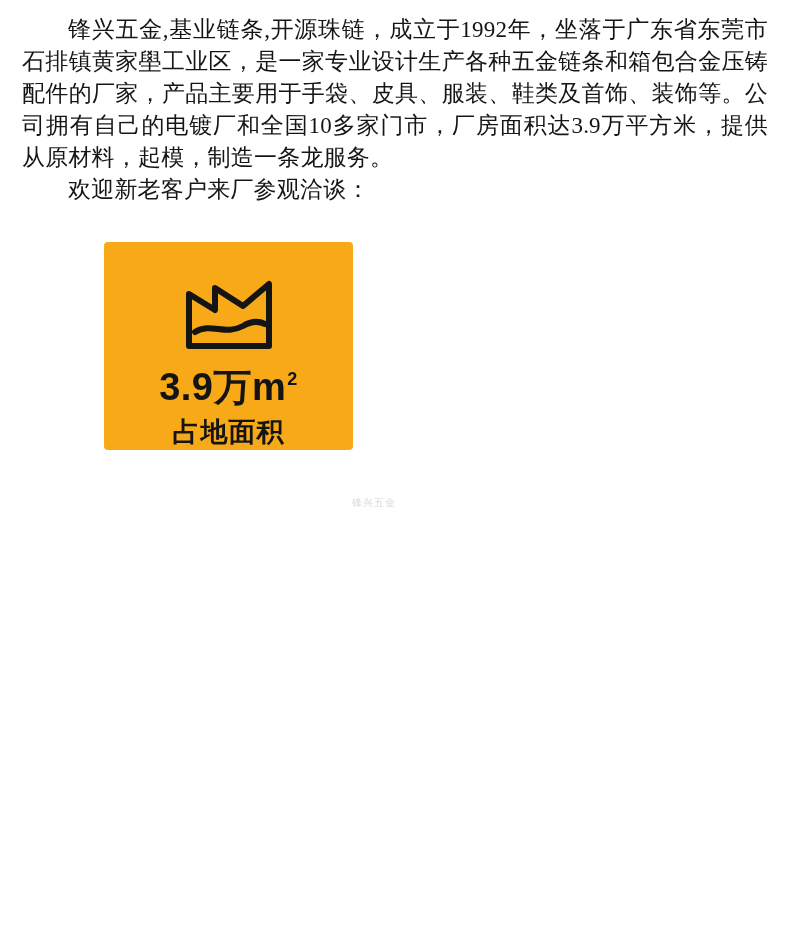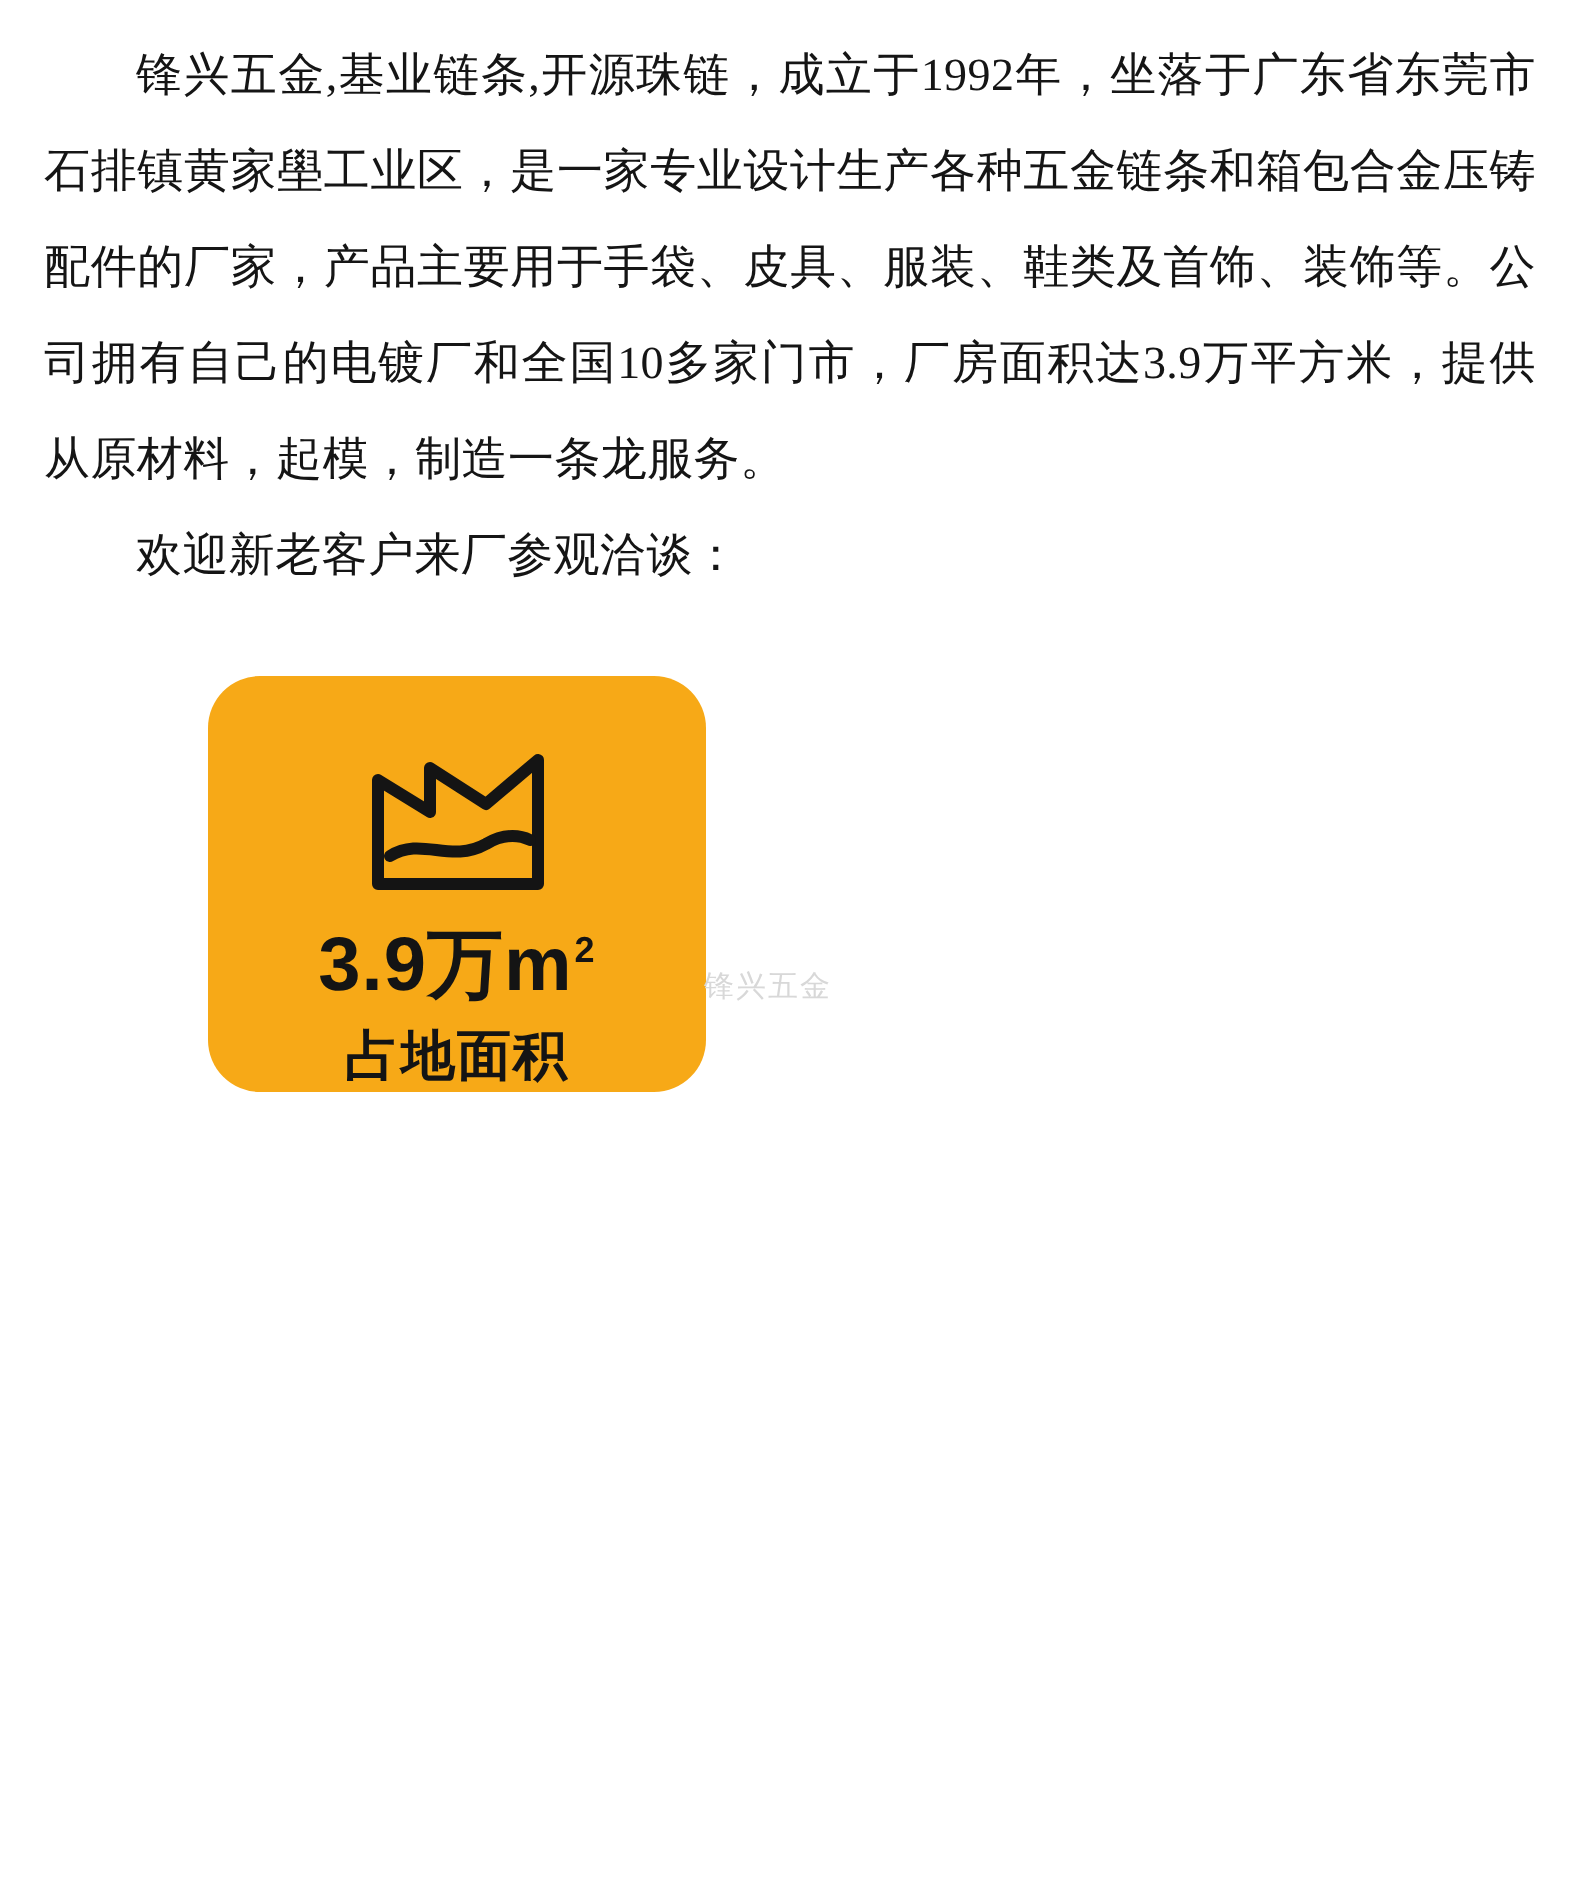--- a/index.html
+++ b/index.html
@@ -16,40 +16,40 @@
   }
   .page {
     position: relative;
     width: 790px;
     height: 941px;
     box-sizing: border-box;
     padding: 14px 22px 0 22px;
   }
   .body-copy {
     font-size: 23px;
-    line-height: 48px;
+    line-height: 32px;
     letter-spacing: 0.2px;
     text-align: justify;
     text-justify: inter-character;
     color: #151515;
   }
   .body-copy p {
     margin: 0;
     text-indent: 2em;
   }
   .stats {
     display: flex;
     gap: 28px;
     margin-top: 36px;
     padding-left: 82px;
   }
   .stat-card {
     width: 249px;
     height: 208px;
-    border-radius: 26px;
+    border-radius: 4px;
     background: #f7a917;
     display: flex;
     flex-direction: column;
     align-items: center;
     justify-content: flex-start;
     box-sizing: border-box;
     padding-top: 30px;
     font-family: "Liberation Sans", "DejaVu Sans", sans-serif;
   }
   .stat-icon {
@@ -78,22 +78,22 @@
   .stat-label {
     font-size: 27px;
     font-weight: bold;
     color: #141414;
     margin-top: 6px;
     letter-spacing: 1px;
   }
   .watermark {
     position: absolute;
     left: 352px;
-    top: 484px;
-    font-size: 15px;
+    top: 496px;
+    font-size: 10px;
     color: #d8d8d8;
     letter-spacing: 1px;
     font-family: "Liberation Sans", "DejaVu Sans", sans-serif;
     user-select: none;
   }
 </style>
 </head>
 <body>
 
 <div class="page">

